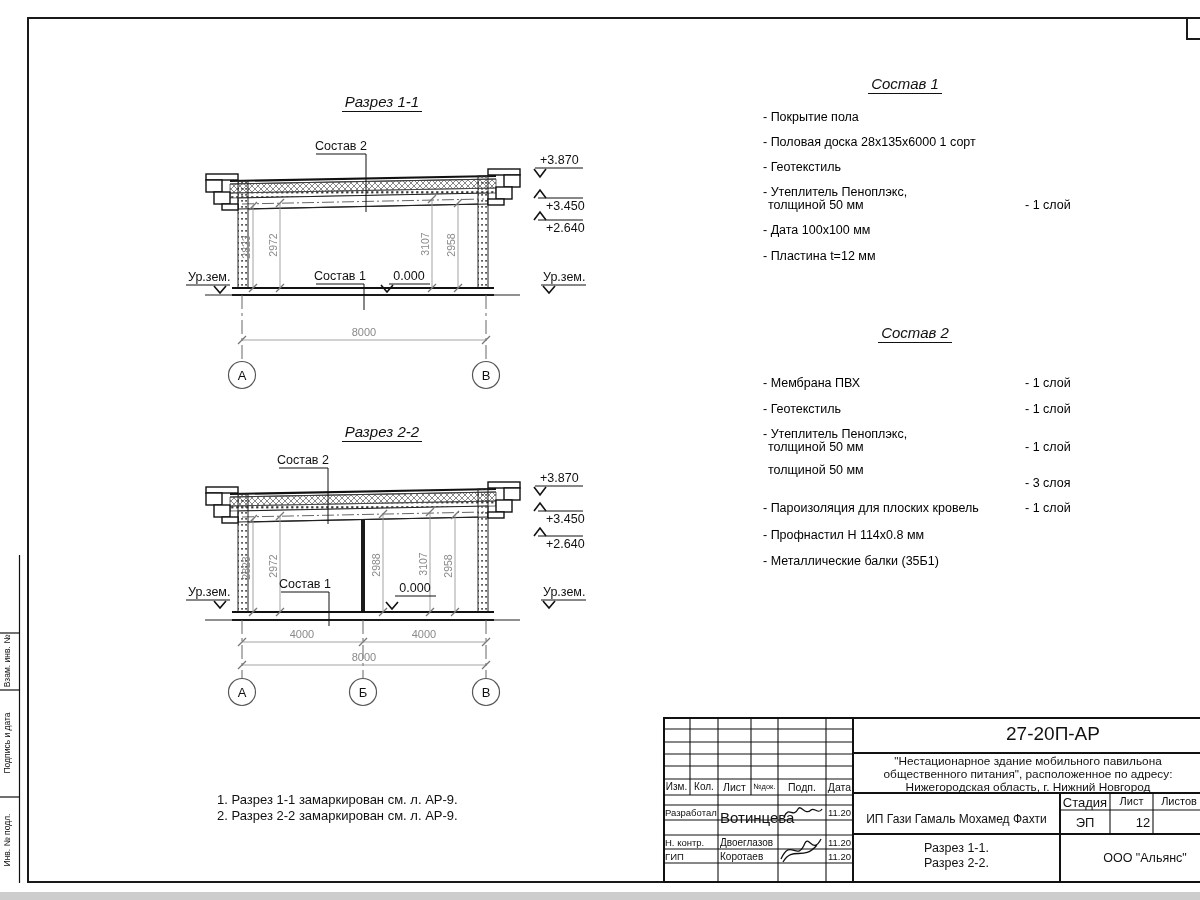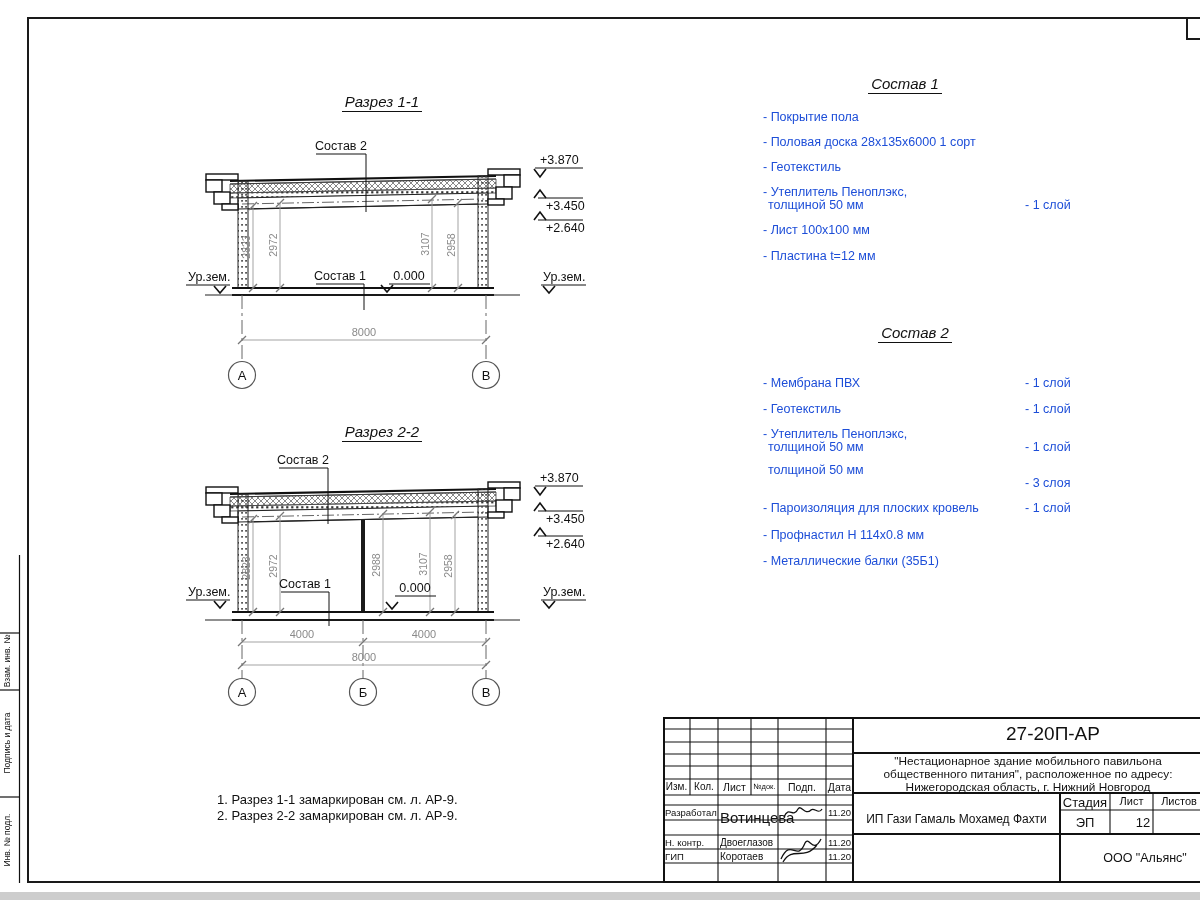--- a/index.html
+++ b/index.html
@@ -9,21 +9,21 @@
   }
   .abs{position:absolute;}
   
   #frame{left:27px;top:17px;width:1173px;height:866px;border:2px solid #1a1a1a;border-right:none;box-sizing:border-box;}
   #corner-box{left:1186px;top:19px;width:14px;height:19px;border-left:2px solid #1a1a1a;border-bottom:2px solid #1a1a1a;}
   #page-edge{left:0;top:892px;width:1200px;height:8px;background:#cdcdcd;}
   
   .dtitle{font-size:15px;font-style:italic;text-align:center;}
   .dtitle span{display:inline-block;border-bottom:1.3px solid #111;padding:0 3px 1px 3px;}
   
-  .item{position:absolute;left:763px;width:430px;font-size:12.5px;line-height:13px;color:#1d4ed8;}
+  .item{position:absolute;left:763px;width:430px;font-size:12.5px;line-height:13px;color:#000000;}
   .item .t{display:block;}
   .item .qty{position:absolute;left:262px;top:0;}
   .item.q2 .qty{top:13px;}
   
   #notes{left:217px;top:792px;font-size:13px;line-height:16px;}
   #notes span{display:block;}
   
   svg text{font-family:"Liberation Sans",sans-serif;}
   .k2{stroke:#111;stroke-width:2.2;fill:none;}
   .k1{stroke:#222;stroke-width:1.1;fill:none;}
@@ -295,21 +295,21 @@
   </div>
 <div class="item" style="top:161px">
     <span class="t">- Геотекстиль</span>
   </div>
 <div class="item q2" style="top:186px">
   <span class="t">- Утеплитель Пеноплэкс,</span>
     <span class="t" style="padding-left:5px">толщиной 50 мм</span>
   <span class="qty">- 1 слой</span>
 </div>
 <div class="item" style="top:224px">
-    <span class="t">- Лист 100х100 мм</span>
+    <span class="t">- Дата 100х100 мм</span>
   </div>
 <div class="item" style="top:250px">
     <span class="t">- Пластина t=12 мм</span>
   </div>
 
 <div class="abs dtitle" style="left:810px;top:324px;width:210px">
   <span>Состав 2</span>
 </div>
 <div class="item" style="top:377px">
   <span class="t">- Мембрана ПВХ</span>
@@ -408,14 +408,18 @@
     <span style="display:block">"Нестационарное здание мобильного павильона</span>
     <span style="display:block">общественного питания", расположенное по адресу:</span>
     <span style="display:block">Нижегородская область, г. Нижний Новгород</span>
   </div>
   <div class="st ctr" style="left:192px;top:95px;width:203px;font-size:12px">ИП Гази Гамаль Мохамед Фахти</div>
   <div class="st ctr" style="left:397px;top:78px;width:50px;font-size:13px">Стадия</div>
   <div class="st ctr" style="left:447px;top:78px;width:43px;font-size:11px">Лист</div>
   <div class="st ctr" style="left:492px;top:78px;width:48px;font-size:11px">Листов</div>
   <div class="st ctr" style="left:397px;top:98px;width:50px;font-size:13px">ЭП</div>
   <div class="st ctr" style="left:447px;top:98px;width:66px;font-size:13px">12</div>
+  <div class="st ctr" style="left:192px;top:124px;width:203px;font-size:12.5px;line-height:14.5px">
+    <span style="display:block">Разрез 1-1.</span>
+    <span style="display:block">Разрез 2-2.</span>
+  </div>
   <div class="st ctr" style="left:397px;top:134px;width:170px;font-size:12.5px">ООО "Альянс"</div>
 </div>
 
 </body></html>

